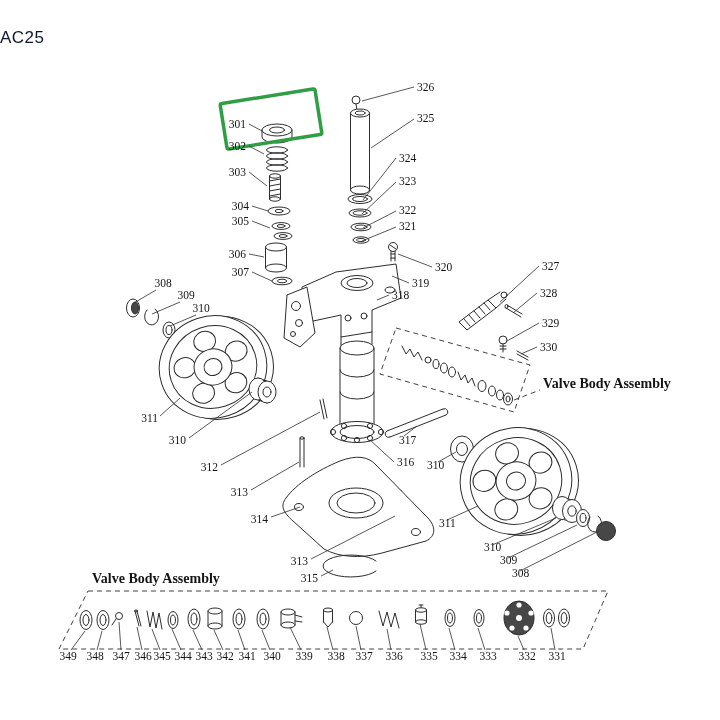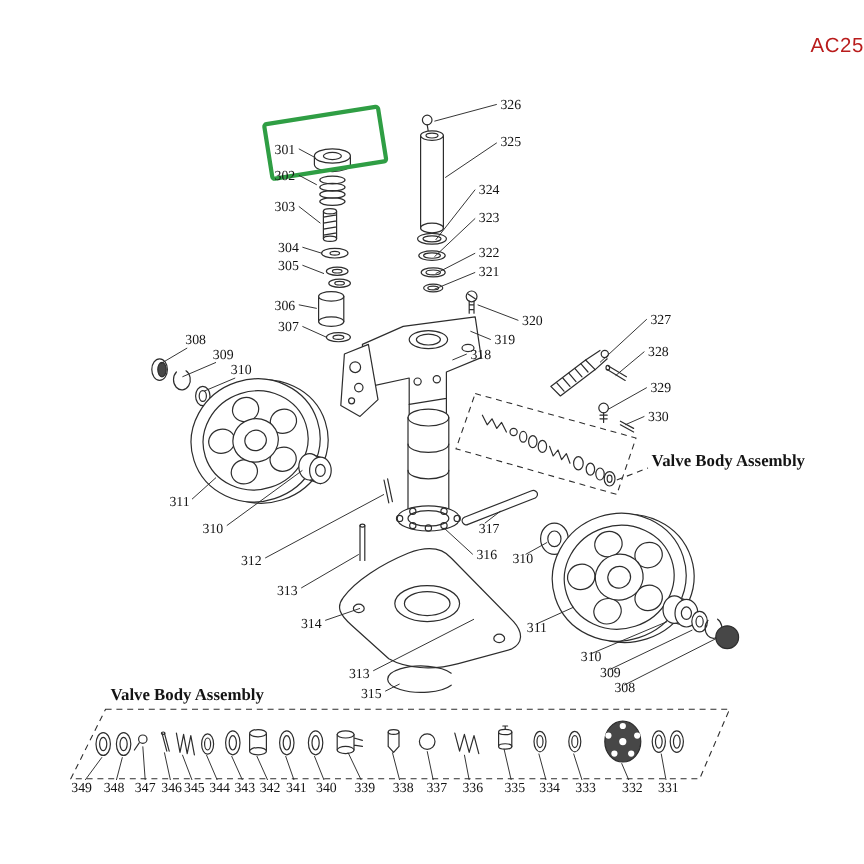--- a/index.html
+++ b/index.html
@@ -1,20 +1,20 @@
 <!DOCTYPE html>
 <html><head>
 <meta charset="utf-8">
 <style>
   html,body{margin:0;padding:0}
   body{width:720px;height:720px;background:#ffffff;position:relative;overflow:hidden;
        font-family:"Liberation Sans",sans-serif}
   .stage{position:absolute;inset:0}
-  .title{position:absolute;top:28px;left:0;width:100%;text-align:right;
-         font-size:17px;letter-spacing:.5px;color:#b91c1c}
+  .title{position:absolute;top:28px;left:0;width:100%;text-align:left;
+         font-size:17px;letter-spacing:.5px;color:#0f172a}
   svg{position:absolute;top:0;left:0}
   .ln{stroke:#2d2d2d;stroke-width:1;fill:none;stroke-linecap:round;stroke-linejoin:round}
   .lnf{stroke:#2d2d2d;stroke-width:1;fill:#ffffff;stroke-linejoin:round}
   .dk{stroke:#2d2d2d;stroke-width:1;fill:#474747}
   .dashed{stroke:#2d2d2d;stroke-width:.9;fill:none;stroke-dasharray:5 4}
   .leader{stroke:#2d2d2d;stroke-width:.8}
   text.part{font-family:"Liberation Serif",serif;font-size:11.5px;fill:#141414}
   text.asm{font-family:"Liberation Serif",serif;font-size:14px;font-weight:bold;fill:#141414}
 </style>
 </head>

